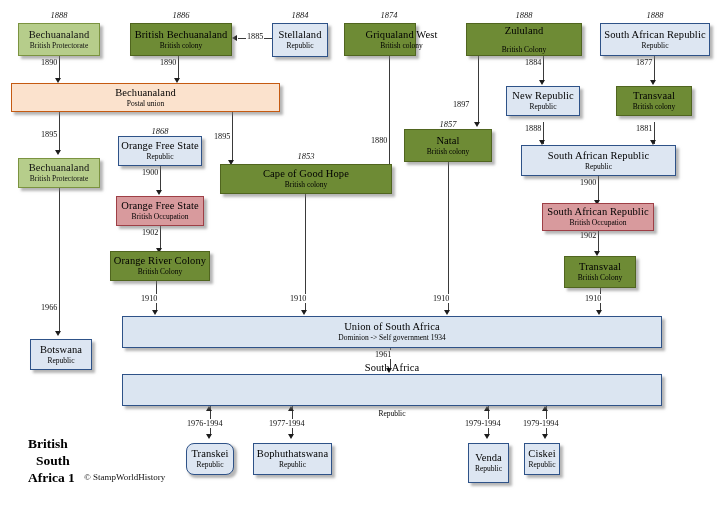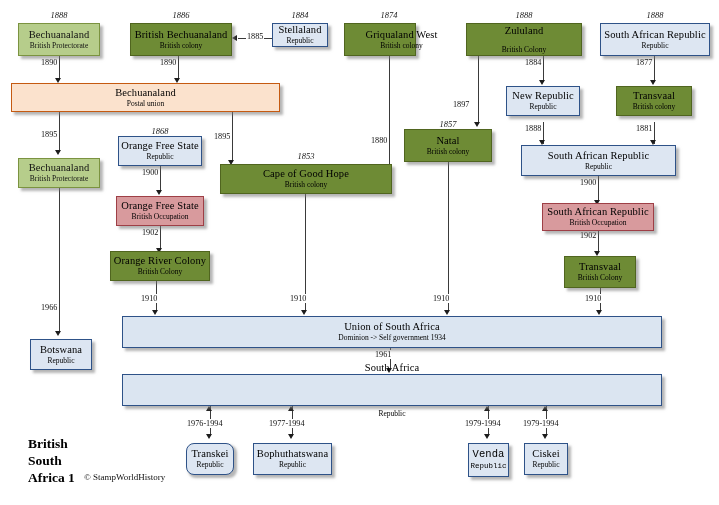--- a/index.html
+++ b/index.html
@@ -144,21 +144,21 @@
   #footer-title {
     position: absolute;
     left: 28px;
     top: 436px;
     font-weight: bold;
     font-size: 13.5px;
     color: #000000;
     line-height: 1.25;
     z-index: 7;
   }
-  #footer-title .l2 { margin-left: 0; }
+  #footer-title .l2 { margin-left: 8px; }
   #credit {
     position: absolute;
     left: 84px;
     top: 472px;
     font-size: 9px;
     color: #111111;
     white-space: nowrap;
     z-index: 7;
   }
 </style>
@@ -283,21 +283,21 @@
   <div class="node n-lgreen" style="left:18px; top:23px; width:82px; height:33px;">
     <div class="nm">Bechuanaland</div>
     <div class="sub">British Protectorate</div>
   </div>
 
   <div class="node n-green" style="left:130px; top:23px; width:102px; height:33px;">
     <div class="nm">British Bechuanaland</div>
     <div class="sub">British colony</div>
   </div>
 
-  <div class="node n-blue" style="left:272px; top:23px; width:56px; height:24px;">
+  <div class="node n-blue" style="left:272px; top:23px; width:56px; height:34px;">
     <div class="nm">Stellaland</div>
     <div class="sub">Republic</div>
   </div>
 
   <div class="node n-green" style="left:344px; top:23px; width:72px; height:33px;padding-left:43px;">
     <div class="nm">Griqualand West</div>
     <div class="sub">British colony</div>
   </div>
 
   <div class="node n-green" style="left:466px; top:23px; width:116px; height:33px;gap:8px;">
@@ -388,26 +388,26 @@
   <div class="node n-blue" style="left:186px; top:443px; width:48px; height:32px;border-radius:8px;">
     <div class="nm">Transkei</div>
     <div class="sub">Republic</div>
   </div>
 
   <div class="node n-blue" style="left:253px; top:443px; width:79px; height:32px;">
     <div class="nm">Bophuthatswana</div>
     <div class="sub">Republic</div>
   </div>
 
-  <div class="node n-blue" style="left:468px; top:443px; width:41px; height:34px;font-family:Liberation Mono, monospace;">
+  <div class="node n-blue" style="left:468px; top:443px; width:41px; height:40px;">
     <div class="nm">Venda</div>
     <div class="sub">Republic</div>
   </div>
 
-  <div class="node n-blue" style="left:524px; top:443px; width:44px; height:32px;">
+  <div class="node n-blue" style="left:524px; top:443px; width:36px; height:32px;">
     <div class="nm">Ciskei</div>
     <div class="sub">Republic</div>
   </div>
 
   <div id="footer-title">
     <div>British</div>
     <div class="l2">South</div>
     <div>Africa 1</div>
   </div>
   <div id="credit">© StampWorldHistory</div>

